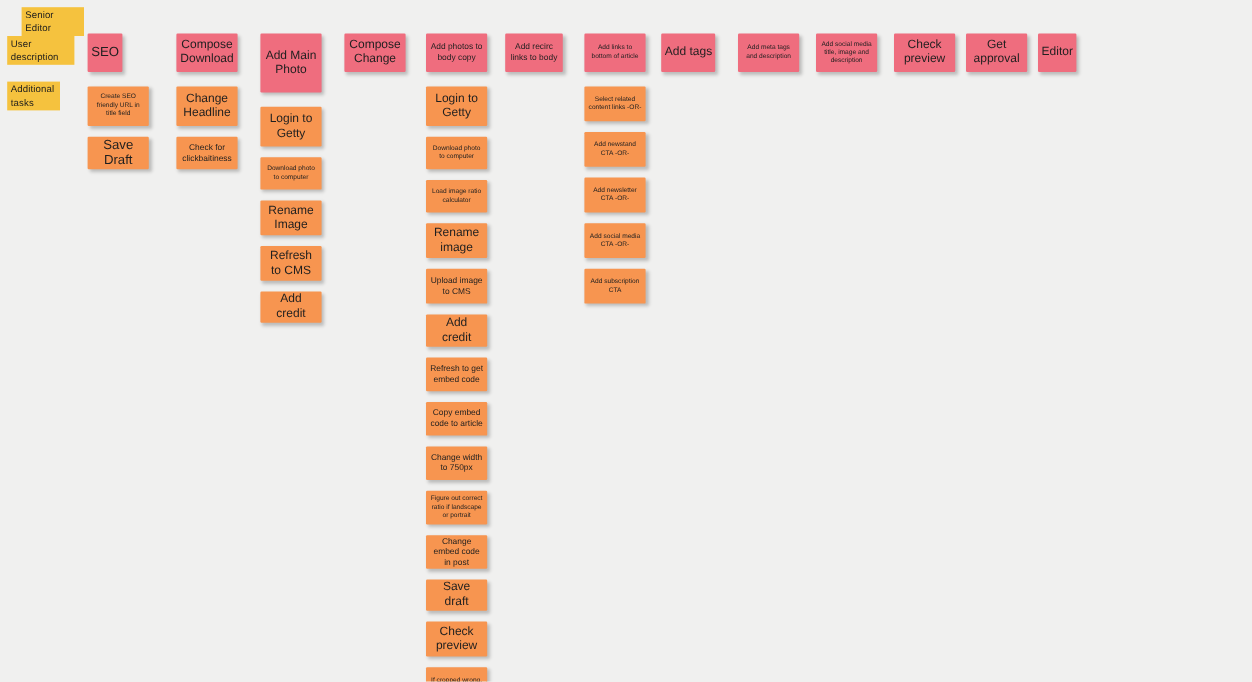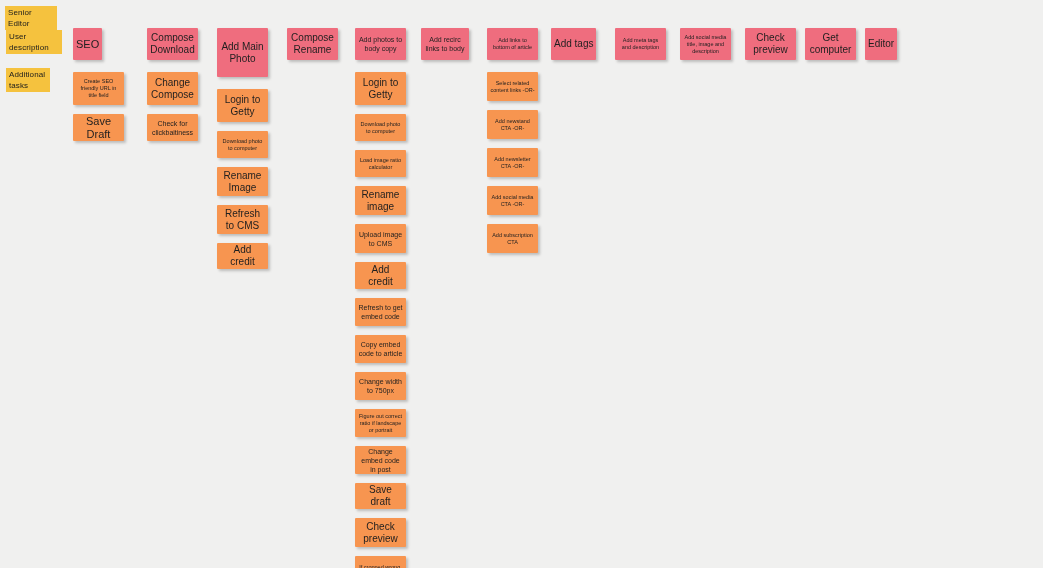--- a/index.html
+++ b/index.html
@@ -63,59 +63,59 @@
   .t-xs { font-size: 5.5px; line-height: 7px; }
 
   .gap-s { height: 9px; }
   .gap-m { height: 12px; }
 </style>
 </head>
 <body>
 
 <div id="board">
 
-  <div class="axis-label" style="left:5px; top:6px; width:52px;">Senior Editor</div>
+  <div class="axis-label" style="left:18px; top:6px; width:52px;">Senior Editor</div>
 
   <div class="axis-label" style="left:6px; top:30px; width:56px;">User description</div>
 
   <div class="axis-label" style="left:6px; top:68px; width:44px;">Additional
 tasks</div>
 
   <div class="column" style="left:73px; width:51px;">
     <div class="card pink t-lg" style="height:32px;">SEO</div>
     <div class="gap-m"></div>
     <div class="card orange t-xs" style="height:33px;">Create SEO friendly URL in title field</div>
     <div class="gap-s"></div>
     <div class="card orange t-lg" style="height:27px;">Save Draft</div>
   </div>
 
   <div class="column" style="left:147px; width:51px;">
     <div class="card pink t-md" style="height:32px;">Compose Download</div>
     <div class="gap-m"></div>
-    <div class="card orange t-md" style="height:33px;">Change Compose</div>
+    <div class="card orange t-md" style="height:33px;">Change Headline</div>
     <div class="gap-s"></div>
     <div class="card orange t-sm" style="height:27px;">Check for clickbaitiness</div>
   </div>
 
   <div class="column" style="left:217px; width:51px;">
     <div class="card pink t-md" style="height:49px;">Add Main Photo</div>
     <div class="gap-m"></div>
     <div class="card orange t-md" style="height:33px;">Login to Getty</div>
     <div class="gap-s"></div>
     <div class="card orange t-xs" style="height:27px;">Download photo to computer</div>
     <div class="gap-s"></div>
     <div class="card orange t-md" style="height:29px;">Rename Image</div>
     <div class="gap-s"></div>
     <div class="card orange t-md" style="height:29px;">Refresh to CMS</div>
     <div class="gap-s"></div>
     <div class="card orange t-md" style="height:26px;">Add credit</div>
   </div>
 
   <div class="column" style="left:287px; width:51px;">
-    <div class="card pink t-md" style="height:32px;">Compose Rename</div>
+    <div class="card pink t-md" style="height:32px;">Compose Change</div>
   </div>
 
   <div class="column" style="left:355px; width:51px;">
     <div class="card pink t-sm" style="height:32px;">Add photos to body copy</div>
     <div class="gap-m"></div>
     <div class="card orange t-md" style="height:33px;">Login to Getty</div>
     <div class="gap-s"></div>
     <div class="card orange t-xs" style="height:27px;">Download photo to computer</div>
     <div class="gap-s"></div>
     <div class="card orange t-xs" style="height:27px;">Load image ratio calculator</div>
@@ -171,21 +171,21 @@
 
   <div class="column" style="left:680px; width:51px;">
     <div class="card pink t-xs" style="height:32px;">Add social media title, image and description</div>
   </div>
 
   <div class="column" style="left:745px; width:51px;">
     <div class="card pink t-md" style="height:32px;">Check preview</div>
   </div>
 
   <div class="column" style="left:805px; width:51px;">
-    <div class="card pink t-md" style="height:32px;">Get computer</div>
+    <div class="card pink t-md" style="height:32px;">Get approval</div>
   </div>
 
   <div class="column" style="left:865px; width:51px;">
     <div class="card pink t-md" style="height:32px;">Editor</div>
   </div>
 
 
 </div>
 
 </body></html>

